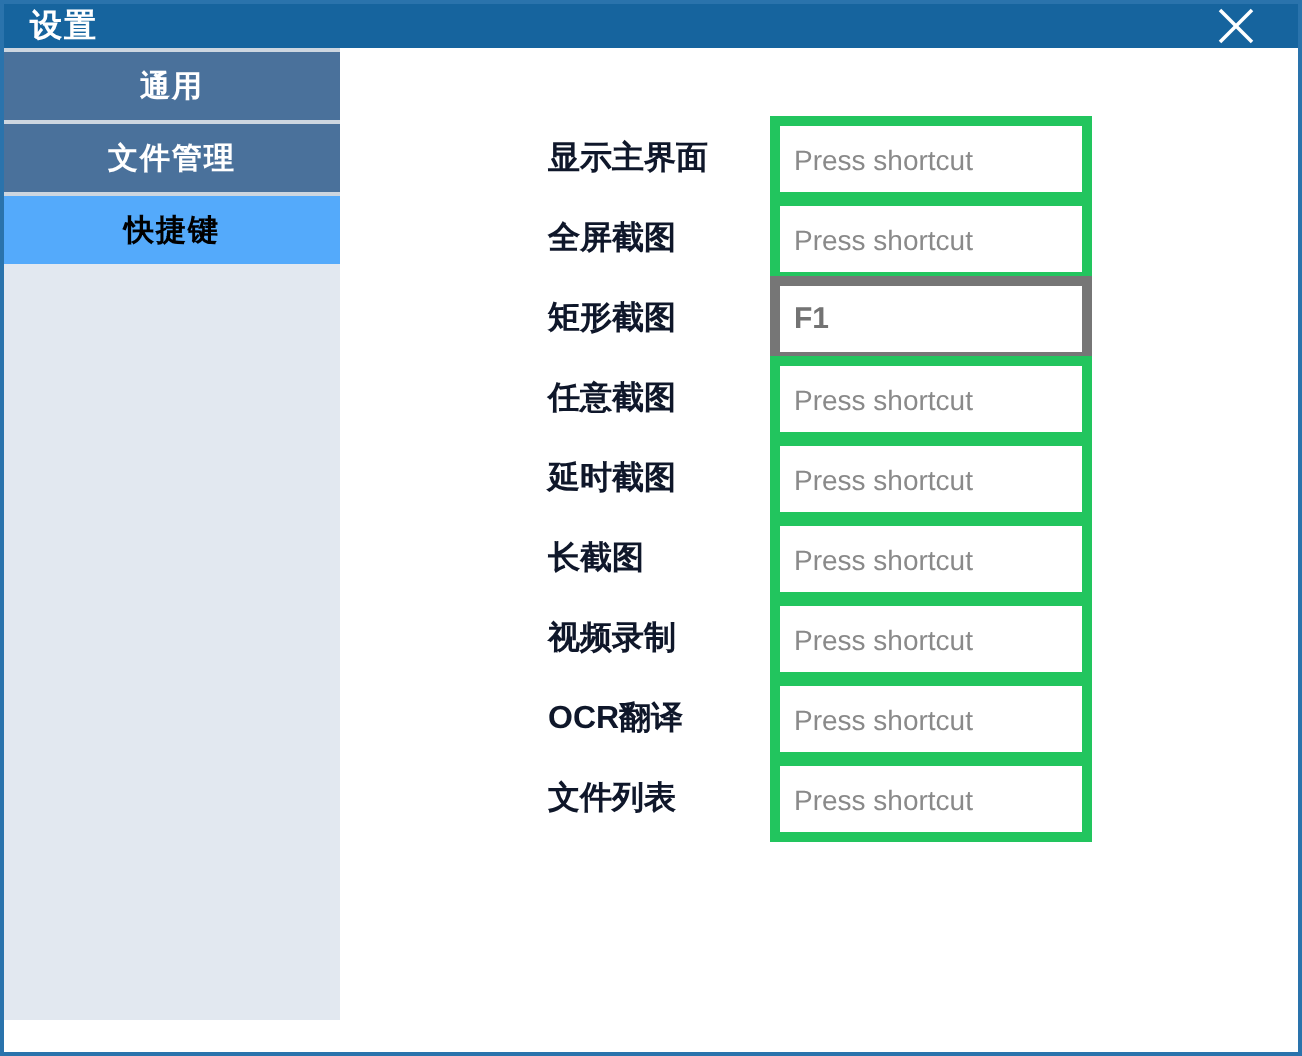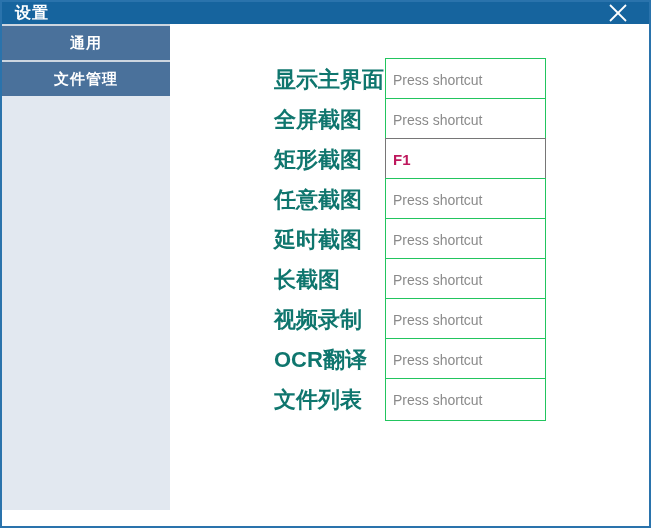--- a/index.html
+++ b/index.html
@@ -69,33 +69,33 @@
     padding: 43px 0 0 104px;
   }
   .row {
     display: flex;
     align-items: center;
     height: 25px;
     margin-bottom: 15px;
   }
   .row .label {
     width: 111px;
-    font-size: 22px;
+    font-size: 16px;
     font-weight: bold;
-    color: #0f766e;
+    color: #0f172a;
     white-space: nowrap;
   }
   .shortcut-input {
     width: 161px;
     height: 43px;
-    border: 1px solid #22c55e;
+    border: 5px solid #22c55e;
     padding: 0 0 0 7px;
     font-family: "Liberation Sans", "DejaVu Sans", sans-serif;
     font-size: 14px;
-    color: #be185d;
+    color: #737373;
     outline: none;
     background: #FFFFFF;
   }
   .shortcut-input::placeholder { color: #8A8A8A; opacity: 1; }
   .row.filled .shortcut-input {
     border-color: #767676;
     font-size: 15px;
     font-weight: 600;
   }
 </style>
@@ -112,20 +112,21 @@
         <line x1="19" y1="3" x2="3" y2="19" stroke="#FFFFFF" stroke-width="1.8"></line>
       </svg>
     </div>
   </div>
 
   <div class="body-area">
 
     <div class="sidebar">
       <div class="tab">通用</div>
       <div class="tab">文件管理</div>
+      <div class="tab selected">快捷键</div>
     </div>
 
     <div class="main">
 
       <div class="row">
         <span class="label">显示主界面</span>
         <input type="text" class="shortcut-input" placeholder="Press shortcut" value="" style="">
       </div>
 
       <div class="row">

